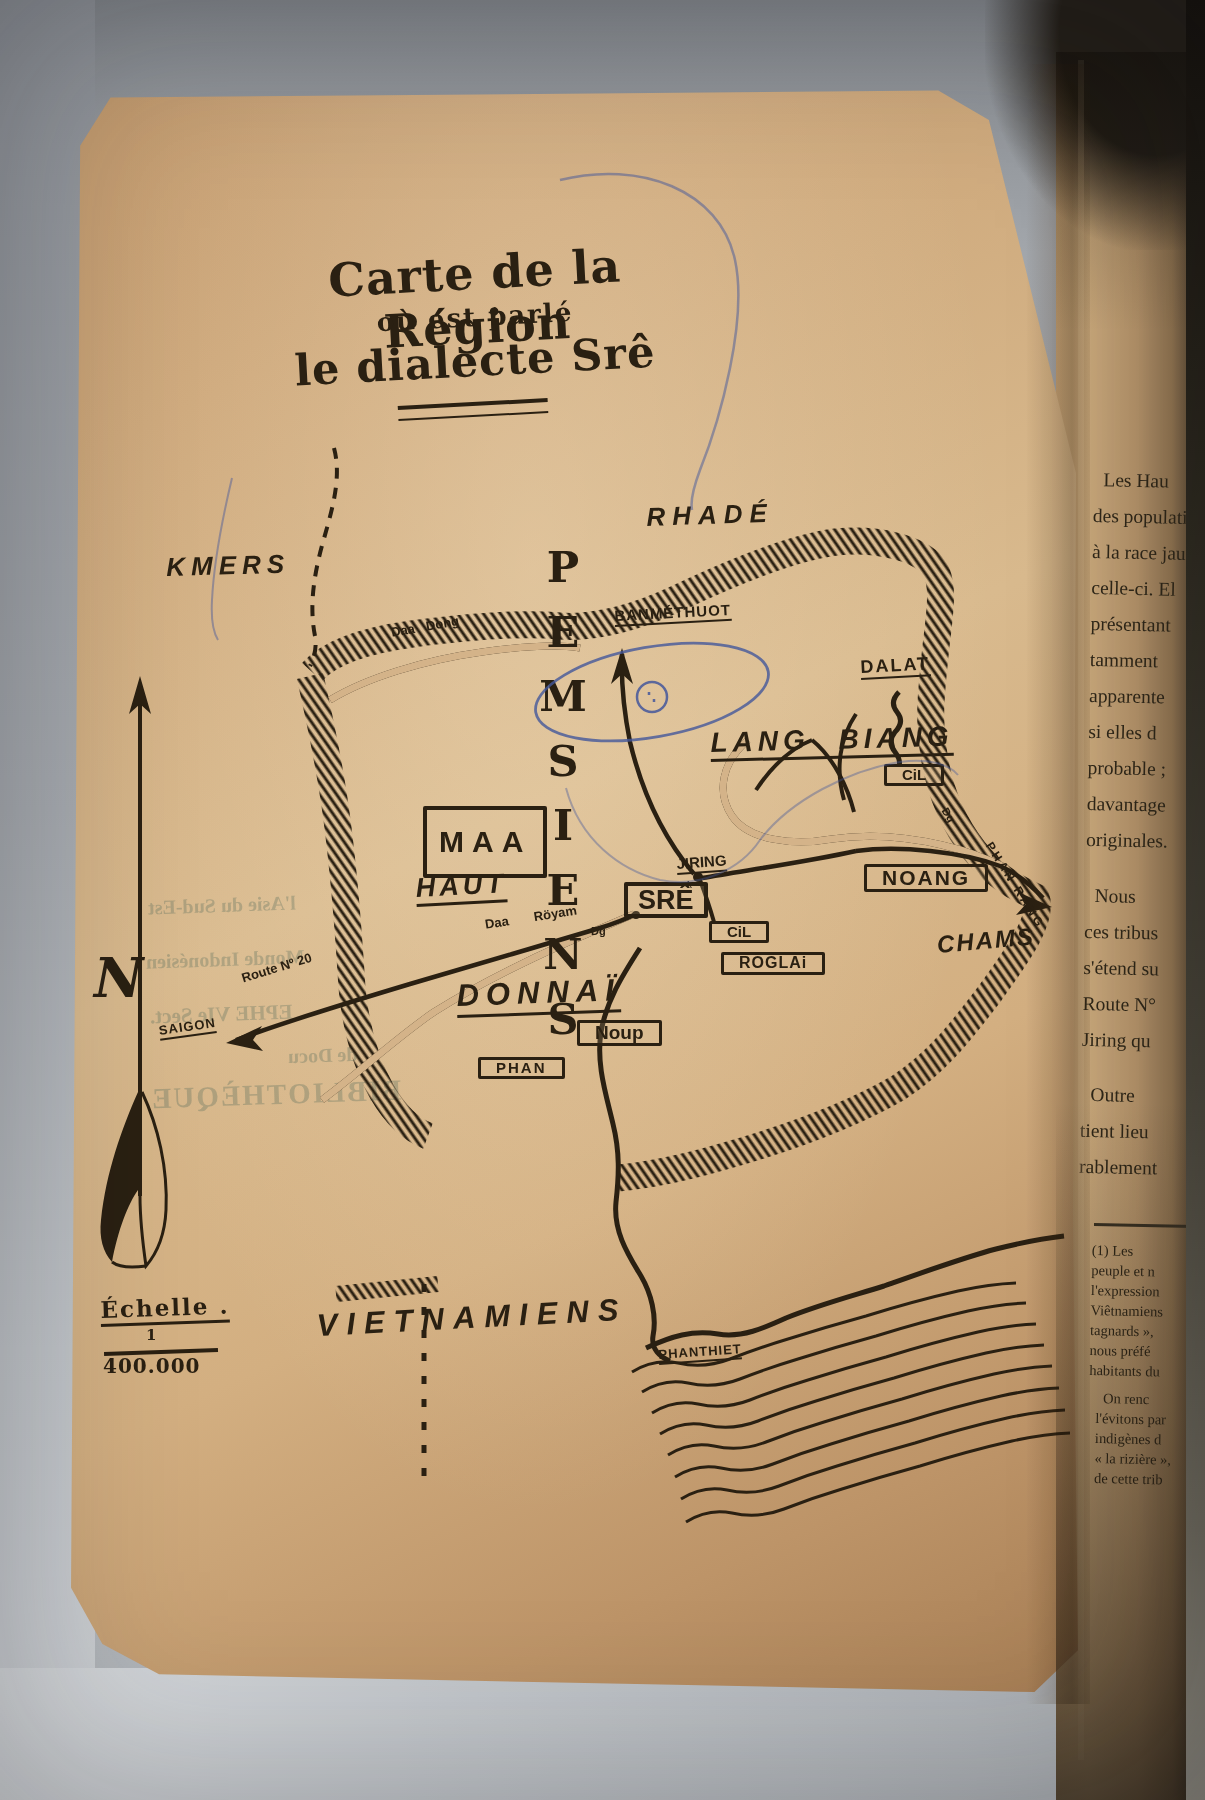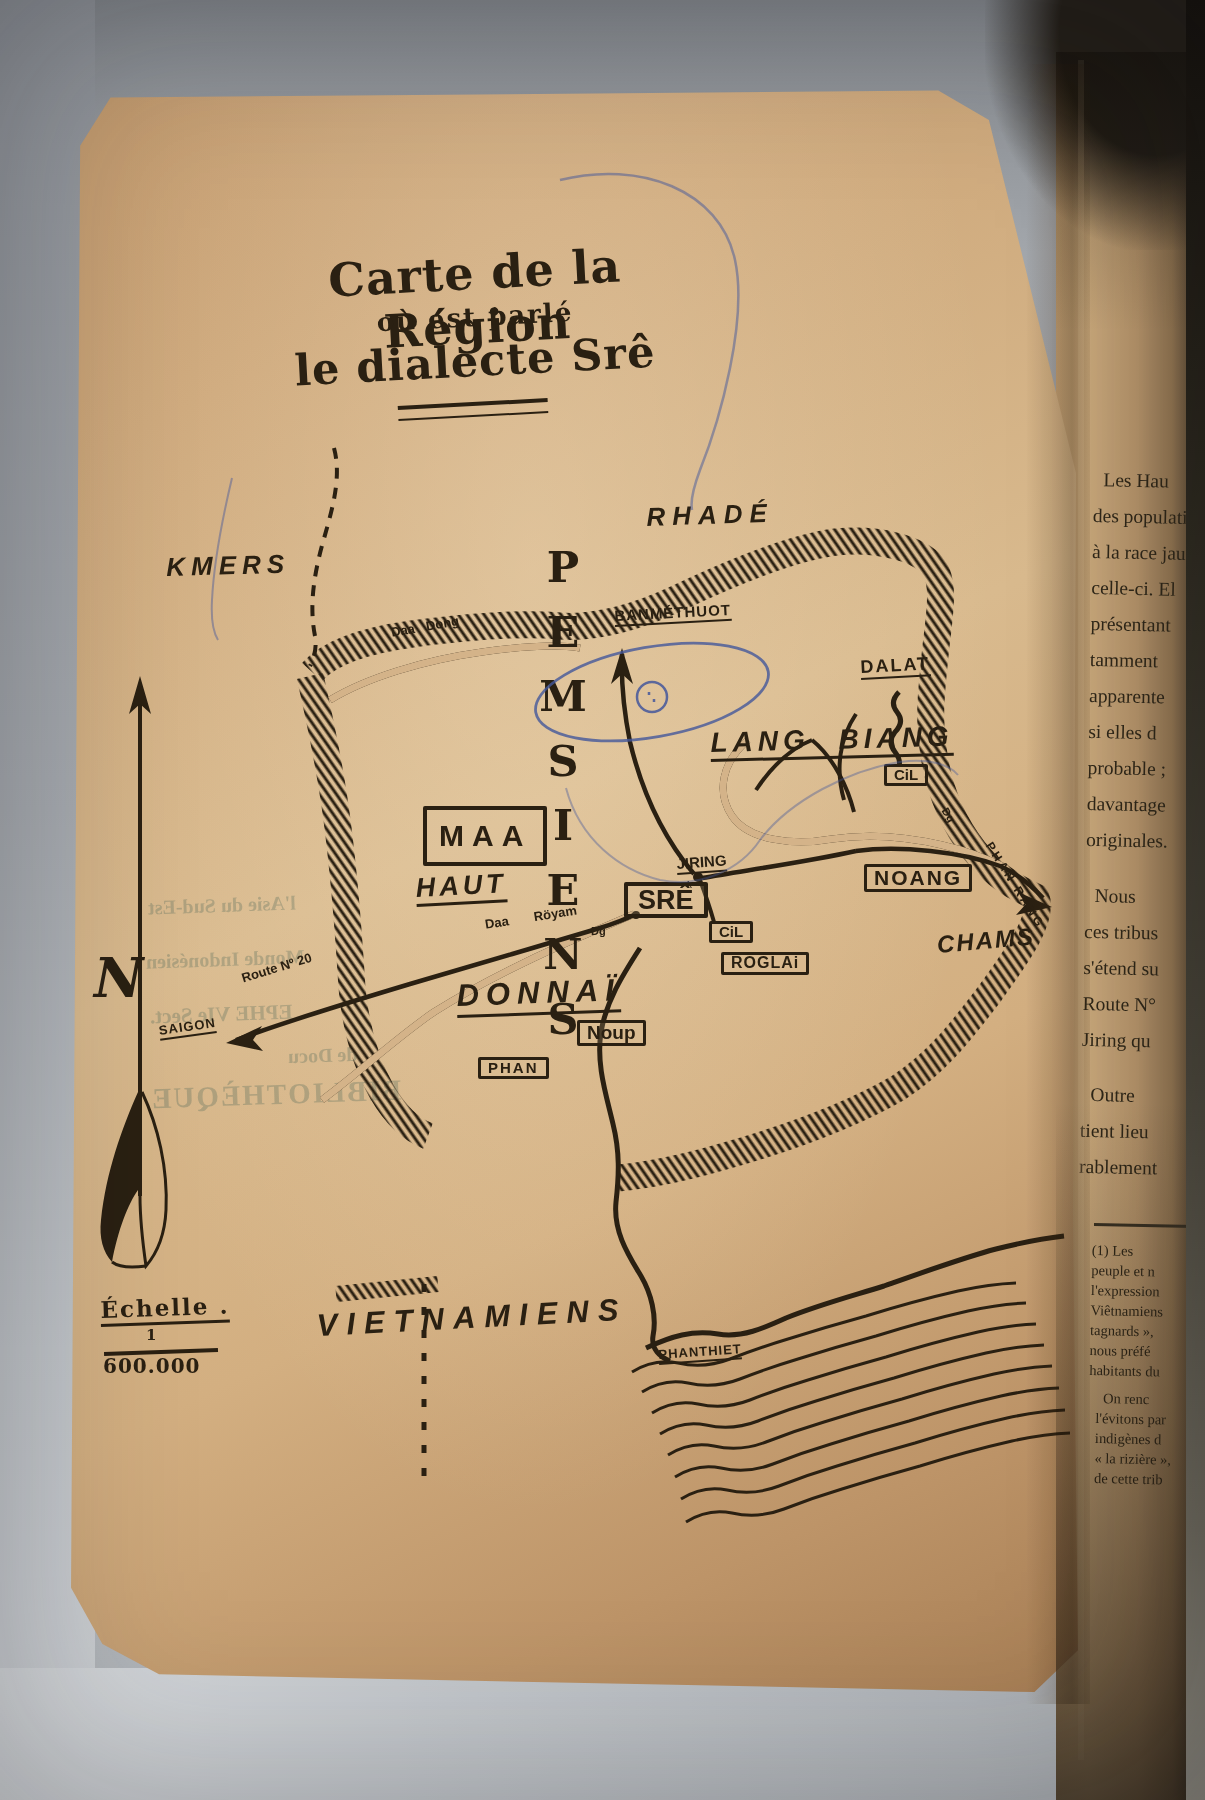--- a/index.html
+++ b/index.html
@@ -30,21 +30,21 @@
       linear-gradient(155deg,#c29a6e 0%,#cda77a 18%,#d9ba8e 45%,#d3af81 66%,#bd9468 86%,#a87f55 100%);
     clip-path:polygon(1.2% 3.6%,4.2% 0.6%,86% 0.15%,91% 2%,99.6% 24%,99.3% 70%,99.8% 97.4%,95.5% 100%,9% 98.9%,3.4% 97%,0.3% 93.5%);
     filter:drop-shadow(0 14px 22px rgba(0,0,0,.30));}
   svg.layer{position:absolute;left:0;top:0;width:1205px;height:1800px;pointer-events:none;}
   .lbl{position:absolute;font-family:"Liberation Sans",sans-serif;font-weight:bold;color:var(--ink);
     white-space:nowrap;transform-origin:left top;line-height:1.05;}
   .serif{font-family:"DejaVu Serif","Liberation Serif",serif;}
   .it{font-style:italic;}
   .ul{border-bottom:2.5px solid var(--ink);padding-bottom:1px;}
   .ul3{border-bottom:3.5px solid var(--ink);padding-bottom:2px;}
-  .box{border:3px solid var(--ink);padding:0 7px;border-radius:2px;background:rgba(222,196,155,.18);}
+  .box{border:3px solid var(--ink);padding:0 15px;border-radius:2px;background:rgba(222,196,155,.18);}
   .title-line{position:absolute;text-align:center;color:var(--ink);font-weight:bold;transform:rotate(-3deg);}
   .rule2{position:absolute;width:150px;height:9px;border-top:4px solid var(--ink);border-bottom:2.5px solid var(--ink);transform:rotate(-3deg);}
   .pems{position:absolute;left:536px;top:542px;width:54px;}
   .pems div{display:block;height:64.5px;text-align:center;font-family:"DejaVu Serif",serif;
     font-weight:bold;font-size:43px;color:var(--ink);}
   .fcol{position:absolute;color:#2f2718;font-family:"Liberation Serif",serif;white-space:pre;transform:rotate(1.2deg);transform-origin:left top;}
   .fcol div{min-height:1em;}
   .fmain{left:1094px;top:462px;font-size:19.5px;line-height:36px;width:120px;}
   .fn1{left:1092px;top:1240px;font-size:14.5px;line-height:20px;}
   .fn2{left:1096px;top:1388px;font-size:14.5px;line-height:20px;}
@@ -153,39 +153,39 @@
     <div class="lbl ul" style="left:860px;top:658px;font-size:18px;letter-spacing:2px;transform:rotate(-3deg)">DALAT</div>
     <div class="lbl it ul3" style="left:710px;top:728px;font-size:28px;letter-spacing:5px;word-spacing:16px;transform:rotate(-1.5deg)">LANG BIANG</div>
     <div class="lbl box" style="left:884px;top:764px;font-size:15px">CiL</div>
     <div class="lbl box" style="left:864px;top:864px;font-size:21px;letter-spacing:2px">NOANG</div>
     <div class="lbl ul" style="left:676px;top:856px;font-size:15px;transform:rotate(-4deg)">JIRING</div>
     <div class="lbl" style="left:687px;top:881px;font-size:9px">k</div>
     <div class="lbl box" style="left:624px;top:882px;font-size:27px;border-width:4px;padding:0 10px">SRÊ</div>
     <div class="lbl" style="left:591px;top:926px;font-size:11px">Dg</div>
     <div class="lbl box" style="left:709px;top:921px;font-size:15px">CiL</div>
     <div class="lbl box" style="left:721px;top:952px;font-size:16px;letter-spacing:1px">RÖGLAi</div>
-    <div class="lbl box" style="left:423px;top:806px;font-size:30px;letter-spacing:8px;border-width:4px;padding:10px 12px">MAA</div>
+    <div class="lbl box" style="left:423px;top:806px;font-size:30px;letter-spacing:8px;border-width:4px;padding:16px 12px">MAA</div>
     <div class="lbl it ul3" style="left:415px;top:874px;font-size:27px;letter-spacing:4px;transform:rotate(-3deg)">HAUT</div>
     <div class="lbl it ul3" style="left:456px;top:980px;font-size:31px;letter-spacing:7px;transform:rotate(-2deg)">DONNAÏ</div>
     <div class="lbl box" style="left:577px;top:1020px;font-size:19px">Noup</div>
     <div class="lbl box" style="left:478px;top:1057px;font-size:15px;letter-spacing:2px">PHAN</div>
     <div class="lbl it" style="left:936px;top:932px;font-size:24px;letter-spacing:2px;transform:rotate(-5deg)">CHAMS</div>
     <div class="lbl ul" style="left:158px;top:1024px;font-size:13px;letter-spacing:1px;transform:rotate(-8deg)">SAIGON</div>
     <div class="lbl" style="left:240px;top:972px;font-size:13px;transform:rotate(-17deg)">Route Nº 20</div>
     <div class="lbl" style="left:390px;top:626px;font-size:13px;word-spacing:8px;transform:rotate(-10deg)">Daa Dong</div>
     <div class="lbl" style="left:484px;top:918px;font-size:13px;word-spacing:22px;transform:rotate(-9deg)">Daa Röyam</div>
     <div class="lbl ul" style="left:658px;top:1348px;font-size:13px;letter-spacing:1px;transform:rotate(-4deg)">PHANTHIET</div>
     <div class="lbl" style="left:994px;top:840px;font-size:12px;letter-spacing:3px;transform:rotate(58deg)">PHAN RANG</div>
     <div class="lbl" style="left:949px;top:806px;font-size:11px;transform:rotate(58deg)">Dg</div>
     <div class="lbl it" style="left:316px;top:1310px;font-size:31px;letter-spacing:9px;transform:rotate(-3deg)">VIETNAMIENS</div>
     <div class="lbl it serif" style="left:94px;top:950px;font-size:54px;font-weight:bold">N</div>
     <div class="lbl serif ul3" style="left:100px;top:1298px;font-size:23px;letter-spacing:2px;transform:rotate(-2deg)">Échelle .</div>
     <div class="lbl serif" style="left:146px;top:1328px;font-size:15px">1</div>
     <div class="fracbar"></div>
-    <div class="lbl serif" style="left:103px;top:1356px;font-size:20px;letter-spacing:1px">600.000</div>
+    <div class="lbl serif" style="left:103px;top:1356px;font-size:20px;letter-spacing:1px">400.000</div>
   </div>
 
   <svg class="layer" viewBox="0 0 1205 1800">
     <g stroke="#44579b" fill="none">
       <path stroke-width="2.5" opacity=".5" d="M 560,180 C 640,160 720,190 735,260 C 748,320 720,420 700,470 C 694,486 690,500 692,510"></path>
       <path stroke-width="2" opacity=".45" d="M 232,478 C 222,520 214,560 212,600 C 211,618 213,632 218,640"></path>
       <ellipse stroke-width="2.8" opacity=".8" cx="652" cy="692" rx="118" ry="45" transform="rotate(-10 652 692)"></ellipse>
       <circle stroke-width="2.5" opacity=".85" cx="652" cy="697" r="15"></circle>
       <path stroke-width="2.5" opacity=".85" d="M 649,692 l 0,3 M 654,699 l 0,3"></path>
       <path stroke-width="2" opacity=".4" d="M 566,788 C 580,840 620,870 660,880 C 700,888 740,870 760,840 C 790,800 850,770 900,762 C 930,758 950,765 958,775"></path>

